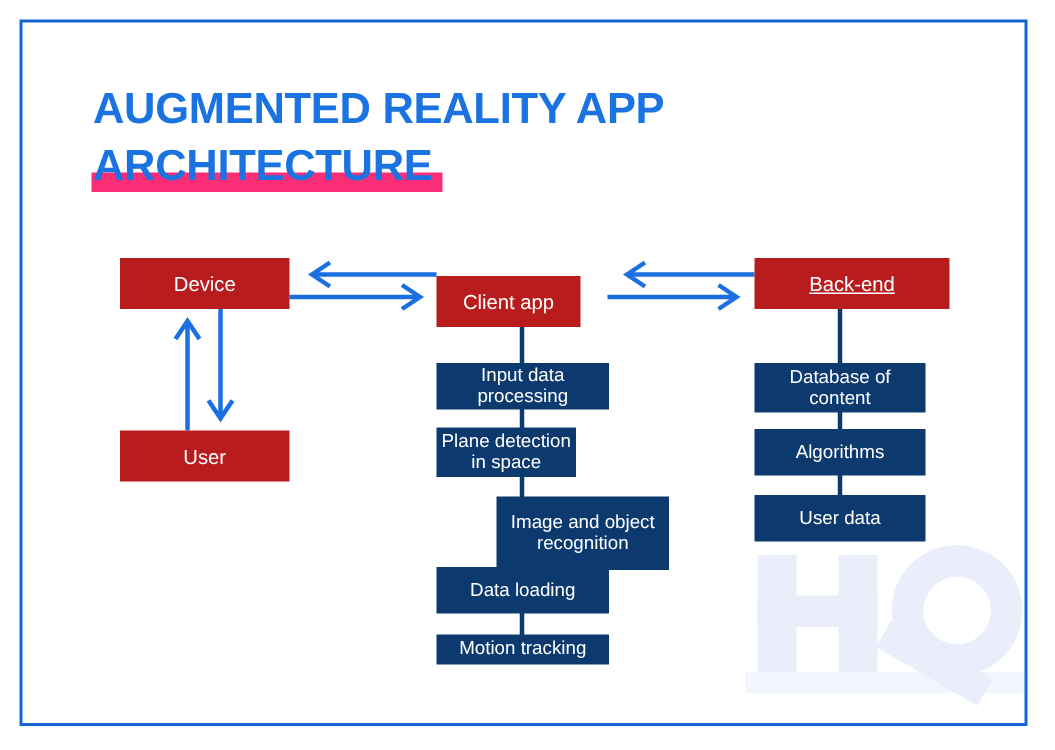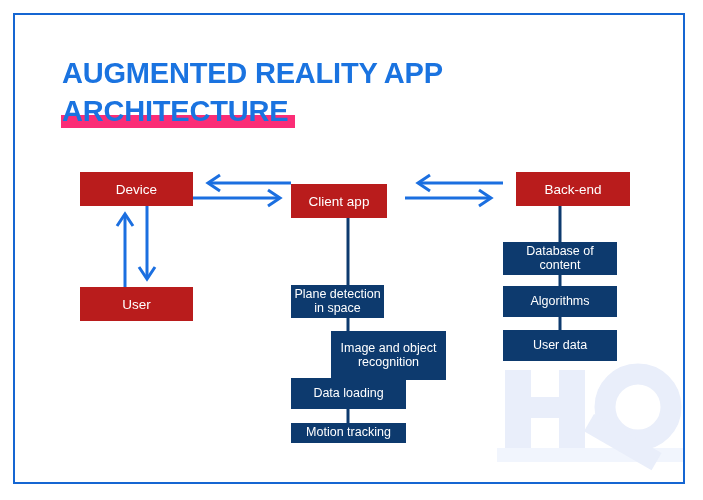--- a/index.html
+++ b/index.html
@@ -60,21 +60,21 @@
   .node-dark{
     background:#0d3a6e;
     font-size:12.5px;
     line-height:13.5px;
     padding:0 2px;
   }
   
   .pos-device{left:80px;top:172px;width:113px;}
   .pos-user{left:80px;top:287px;width:113px;text-align:right;}
   .pos-client{left:291px;top:172px;width:96px;margin-top:12px;}
-  .pos-backend{left:516px;top:172px;width:114px;}
+  .pos-backend{left:503px;top:172px;width:130px;text-decoration:underline;}
   
   .pos-cp0{left:291px;top:242px;width:115px;height:31px;}
   .pos-cp1{left:291px;top:285px;width:93px;height:33px;}
   .pos-cp2{left:291px;top:331px;width:115px;height:49px;margin-left:40px;}
   .pos-cp3{left:291px;top:378px;width:115px;height:31px;}
   .pos-cp4{left:291px;top:423px;width:115px;height:20px;}
   
   .pos-bp0{left:503px;top:242px;width:114px;height:33px;}
   .pos-bp1{left:503px;top:286px;width:114px;height:31px;}
   .pos-bp2{left:503px;top:330px;width:114px;height:31px;}
@@ -133,20 +133,21 @@
   <div class="title">
     <span class="line">AUGMENTED REALITY APP</span>
     <span class="line"><span class="highlight">ARCHITECTURE</span></span>
   </div>
 
   <div class="node node-blue pos-device">Device</div>
   <div class="node node-blue pos-user">User</div>
   <div class="node node-blue pos-client">Client app</div>
   <div class="node node-blue pos-backend">Back-end</div>
 
+  <div class="node node-dark pos-cp0">Input data processing</div>
   <div class="node node-dark pos-cp1">Plane detection in space</div>
   <div class="node node-dark pos-cp2">Image and object recognition</div>
   <div class="node node-dark pos-cp3">Data loading</div>
   <div class="node node-dark pos-cp4">Motion tracking</div>
 
   <div class="node node-dark pos-bp0">Database of content</div>
   <div class="node node-dark pos-bp1">Algorithms</div>
   <div class="node node-dark pos-bp2">User data</div>
 
 </div>

